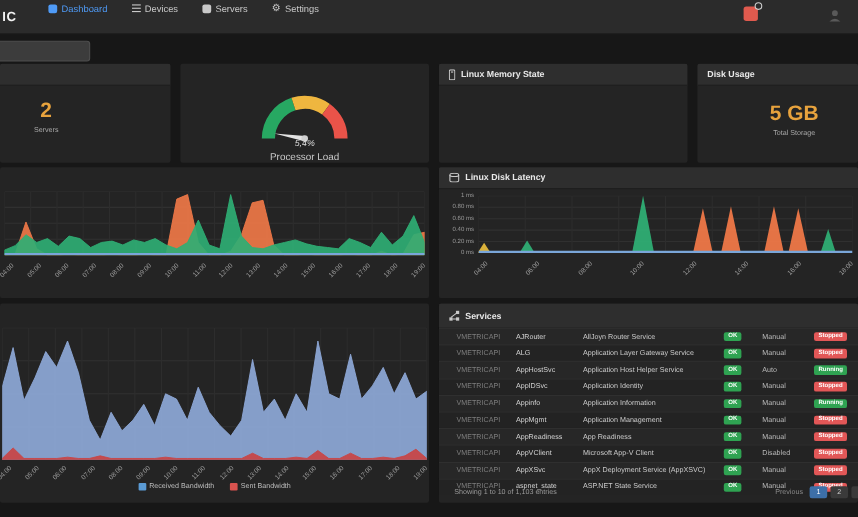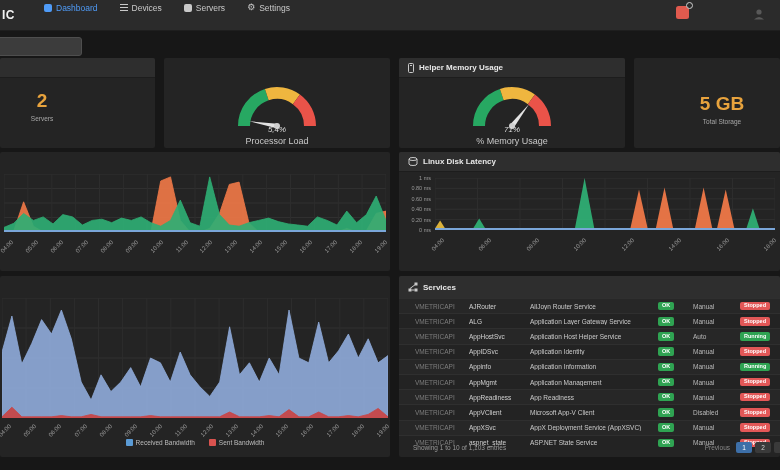--- a/index.html
+++ b/index.html
@@ -138,36 +138,28 @@
   </div>
 
   <div class="panel" style="left:399px;top:58px;width:226px;height:90px;">
     <div class="panel-header">
       <span class="hdr-ic">
         <svg width="6" height="10" viewBox="0 0 6 10">
             <rect x="0.5" y="0.5" width="5" height="9" rx="1" fill="none" stroke="#c9c9c9"></rect>
             <rect x="2" y="2" width="2" height="1" fill="#c9c9c9"></rect>
           </svg>
       </span>
-      <span class="panel-title">Helper Memory Usage</span>
-    </div>
-    <div class="gauge-wrap">
-      <div><svg width="116" height="52" viewBox="0 0 116 52">
-            <path d="M25 49.00000000000001 A33 33 0 0 1 47.80243918562673 17.615134962259933" stroke="#27a862" stroke-width="12" fill="none"></path>
-            <path d="M47.80243918562673 17.615134962259933 A33 33 0 0 1 77.39691332565161 22.30243918562673" stroke="#efb63f" stroke-width="12" fill="none"></path>
-            <path d="M77.39691332565161 22.30243918562673 A33 33 0 0 1 91 48.99999999999999" stroke="#ea5349" stroke-width="12" fill="none"></path>
-            <polygon points="75.16139750228334,26.87565965348066 59.89637202970166,50.47097692876714 56.10362797029834,47.52902307123286" fill="#e3e3e3"></polygon>
-            <circle cx="58" cy="49" r="3" fill="#cfcfcf"></circle>
-          </svg></div>
-      <div class="gauge-val">71%</div>
-      <div class="gauge-cap">% Memory Usage</div>
+      <span class="panel-title">Linux Memory State</span>
     </div>
   </div>
 
   <div class="panel" style="left:634px;top:58px;width:146px;height:90px;">
+    <div class="panel-header">
+      <span class="panel-title">Disk Usage</span>
+    </div>
     <div style="position:absolute;left:38px;top:36px;width:100px;">
       <div class="big-val">5 GB</div>
       <div class="stat-cap">Total Storage</div>
     </div>
   </div>
 
   <div class="panel" style="left:0;top:152px;width:390px;height:119px;">
     <div class="plot" style="left:4px;top:22px;"><svg width="382" height="58" viewBox="0 0 382 58">
           <line x1="0" x2="382" y1="0.0" y2="0.0" stroke="#303030"></line>
           <line x1="0" x2="382" y1="14.5" y2="14.5" stroke="#303030"></line>

